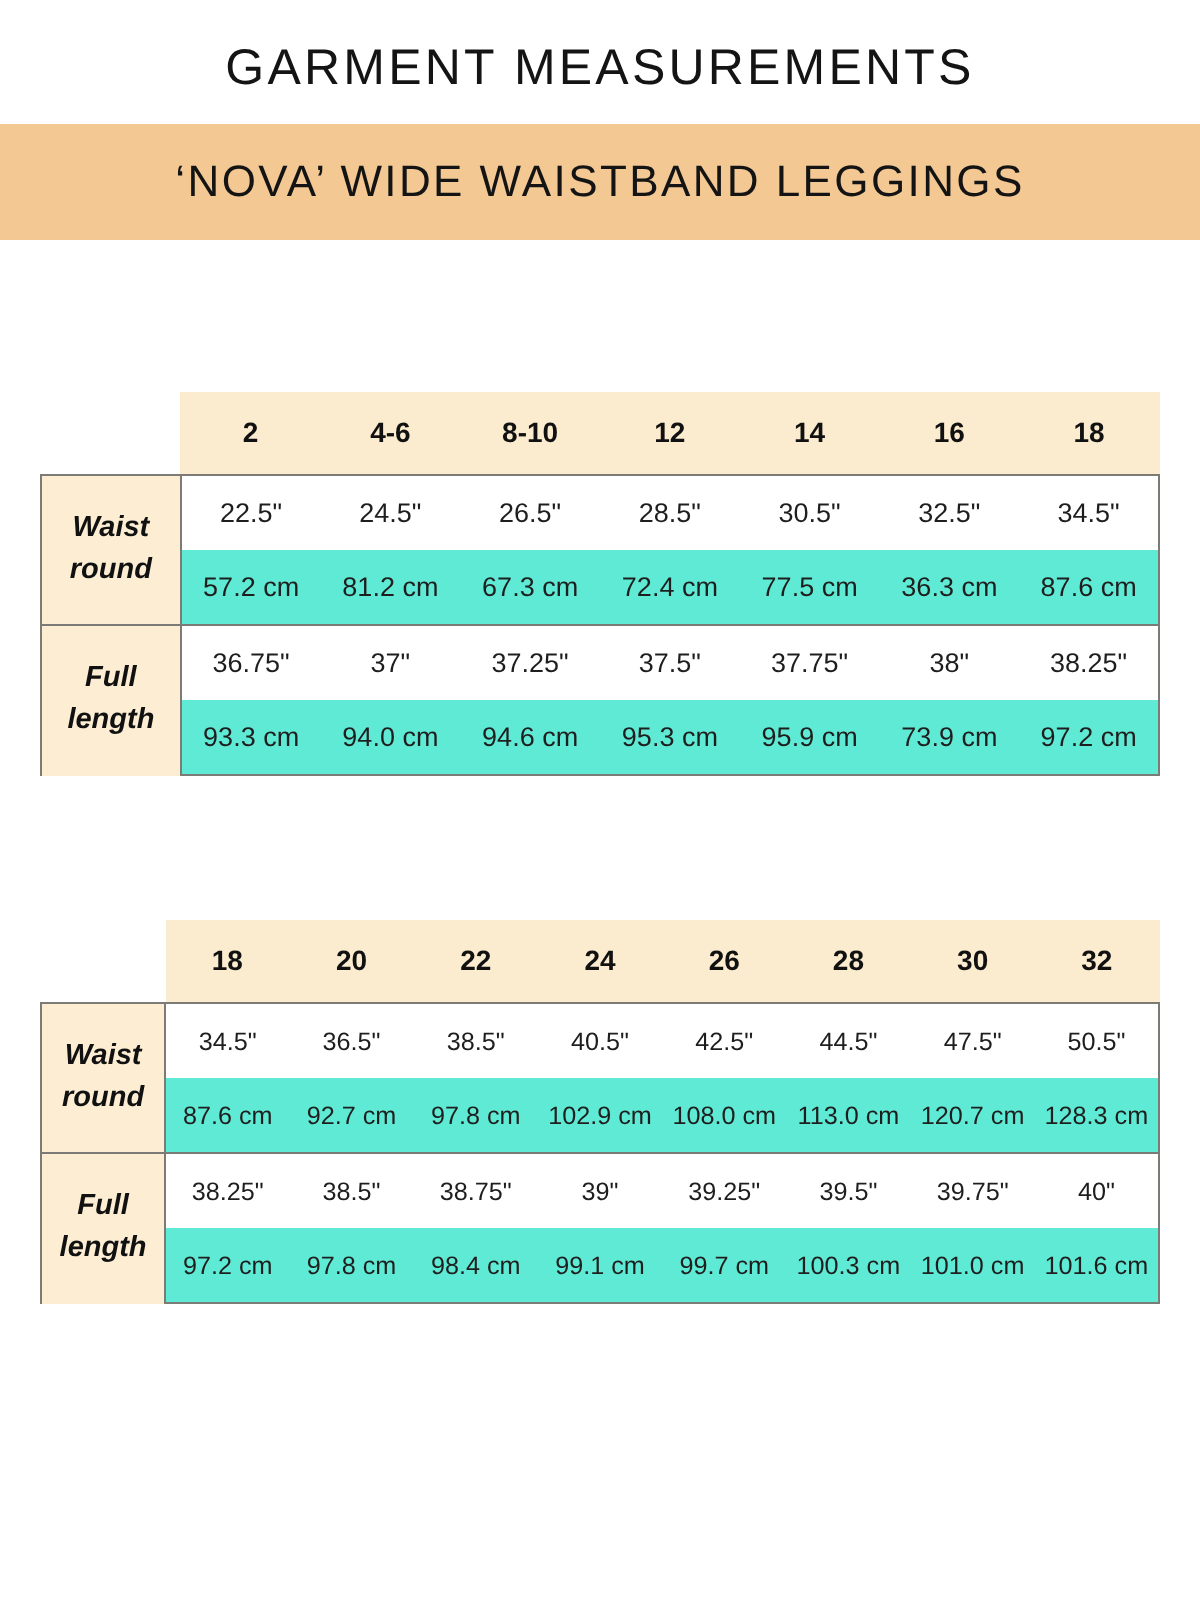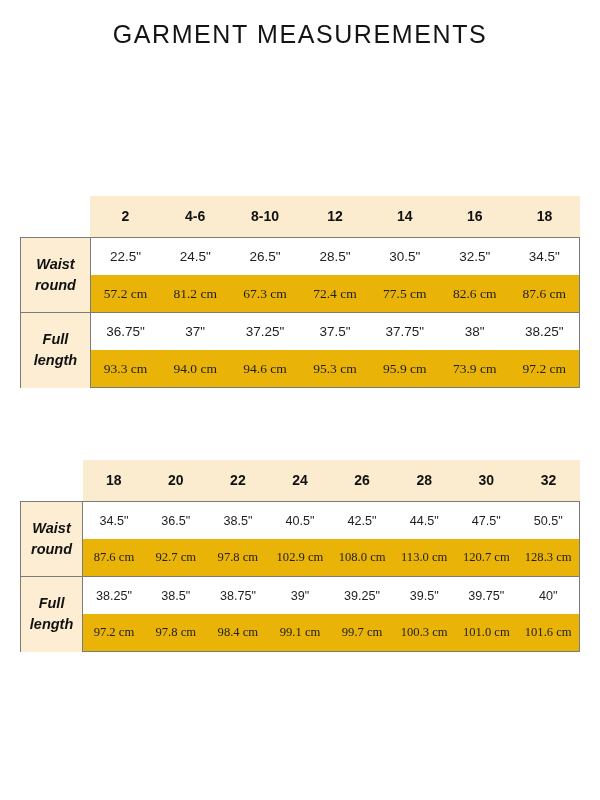--- a/index.html
+++ b/index.html
@@ -103,41 +103,44 @@
   .tbl td.val {
     text-align: center;
     font-size: 13.5px;
     color: #1e1e1e;
     padding: 0;
     height: 37px;
     border: none;
     white-space: nowrap;
   }
   .tbl tr.row-in td.val { background: #ffffff; }
-  .tbl tr.row-cm td.val { background: #eab308; font-family: Liberation Serif, serif; }
+  .tbl tr.row-cm td.val { background: #5eead4; }
 
   
   .tbl tbody tr.row-in td { border-top: 1.5px solid #7d7b76; }
   .tbl tbody tr.row-in td.label-cell { border-top: 1.5px solid #7d7b76; }
   .tbl tbody tr.last-cm td { border-bottom: 1.5px solid #7d7b76; margin-top: 40px; }
 
   
   .tbl tbody td.val.last-col { border-right: 1.5px solid #7d7b76; }
 
   
   #table-2 .tbl td.val { font-size: 12.6px; }
   #table-2 .tbl td.label-cell { width: 85px; }
 </style>
 </head>
 <body>
 
 <div class="page">
 
   <div class="main-title">GARMENT MEASUREMENTS</div>
 
+  <div class="banner">
+    <div class="banner-title">‘NOVA’ WIDE WAISTBAND LEGGINGS</div>
+  </div>
 
   <div class="size-table" id="table-1">
       <table class="tbl">
         <thead>
           <tr>
             <th class="label-head"></th>
             <th>2</th>
             <th>4-6</th>
             <th>8-10</th>
             <th>12</th>
@@ -159,21 +162,21 @@
             <td class="val">30.5"</td>
             <td class="val">32.5"</td>
             <td class="val last-col">34.5"</td>
           </tr>
           <tr class="row-cm">
             <td class="val">57.2 cm</td>
             <td class="val">81.2 cm</td>
             <td class="val">67.3 cm</td>
             <td class="val">72.4 cm</td>
             <td class="val">77.5 cm</td>
-            <td class="val">82.6 cm</td>
+            <td class="val">36.3 cm</td>
             <td class="val last-col">87.6 cm</td>
           </tr>
           <tr class="row-in">
             <td class="label-cell" rowspan="2">
               <div>Full</div>
               <div>length</div>
             </td>
             <td class="val">36.75"</td>
             <td class="val">37"</td>
             <td class="val">37.25"</td>

